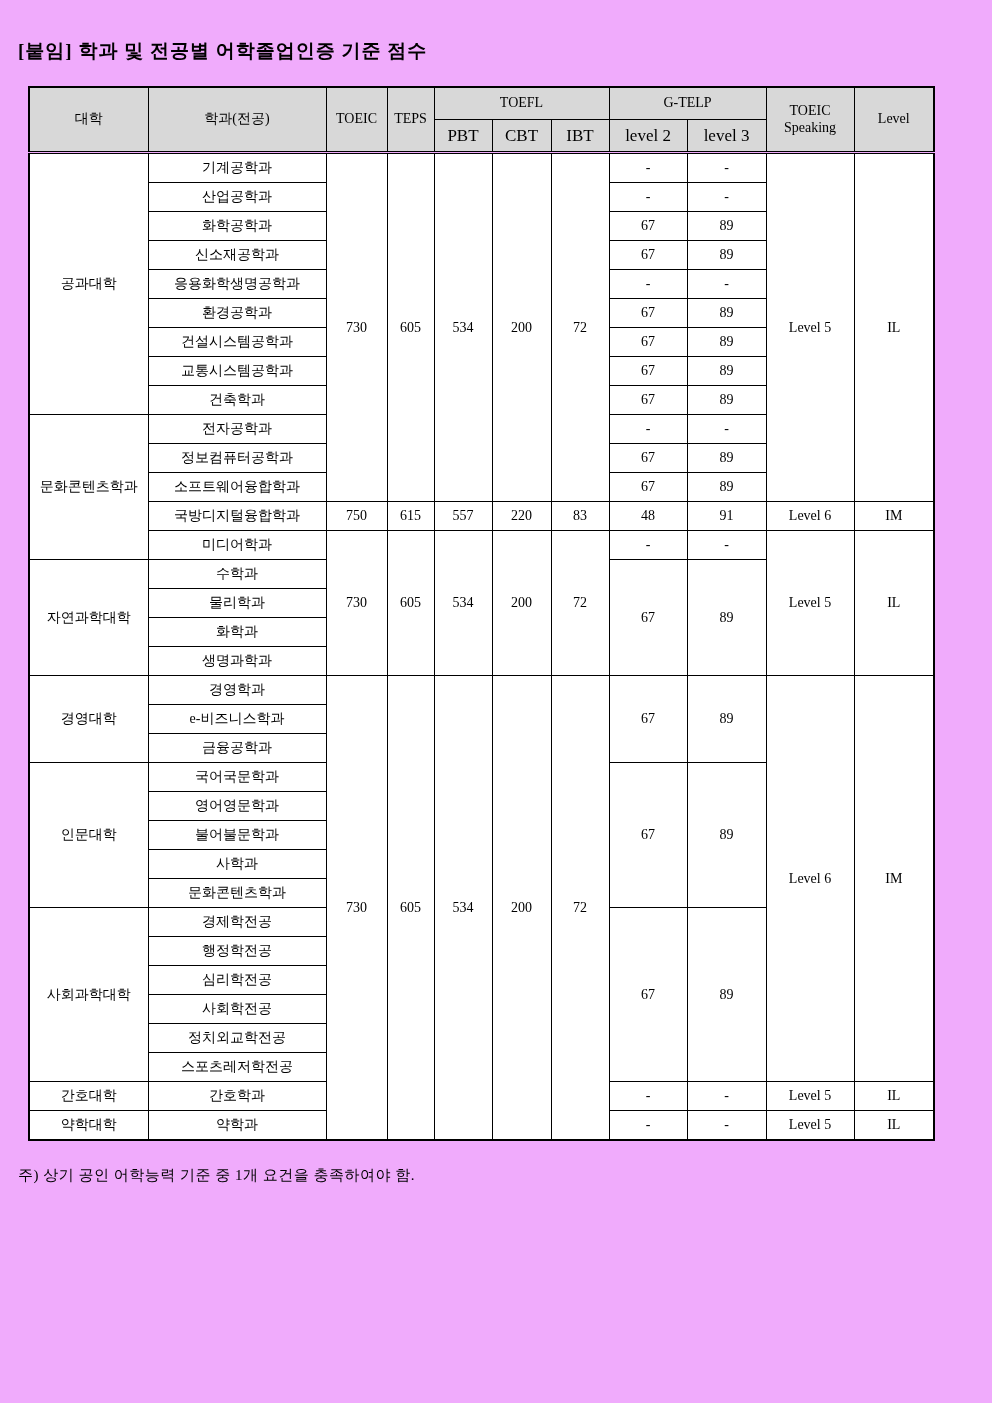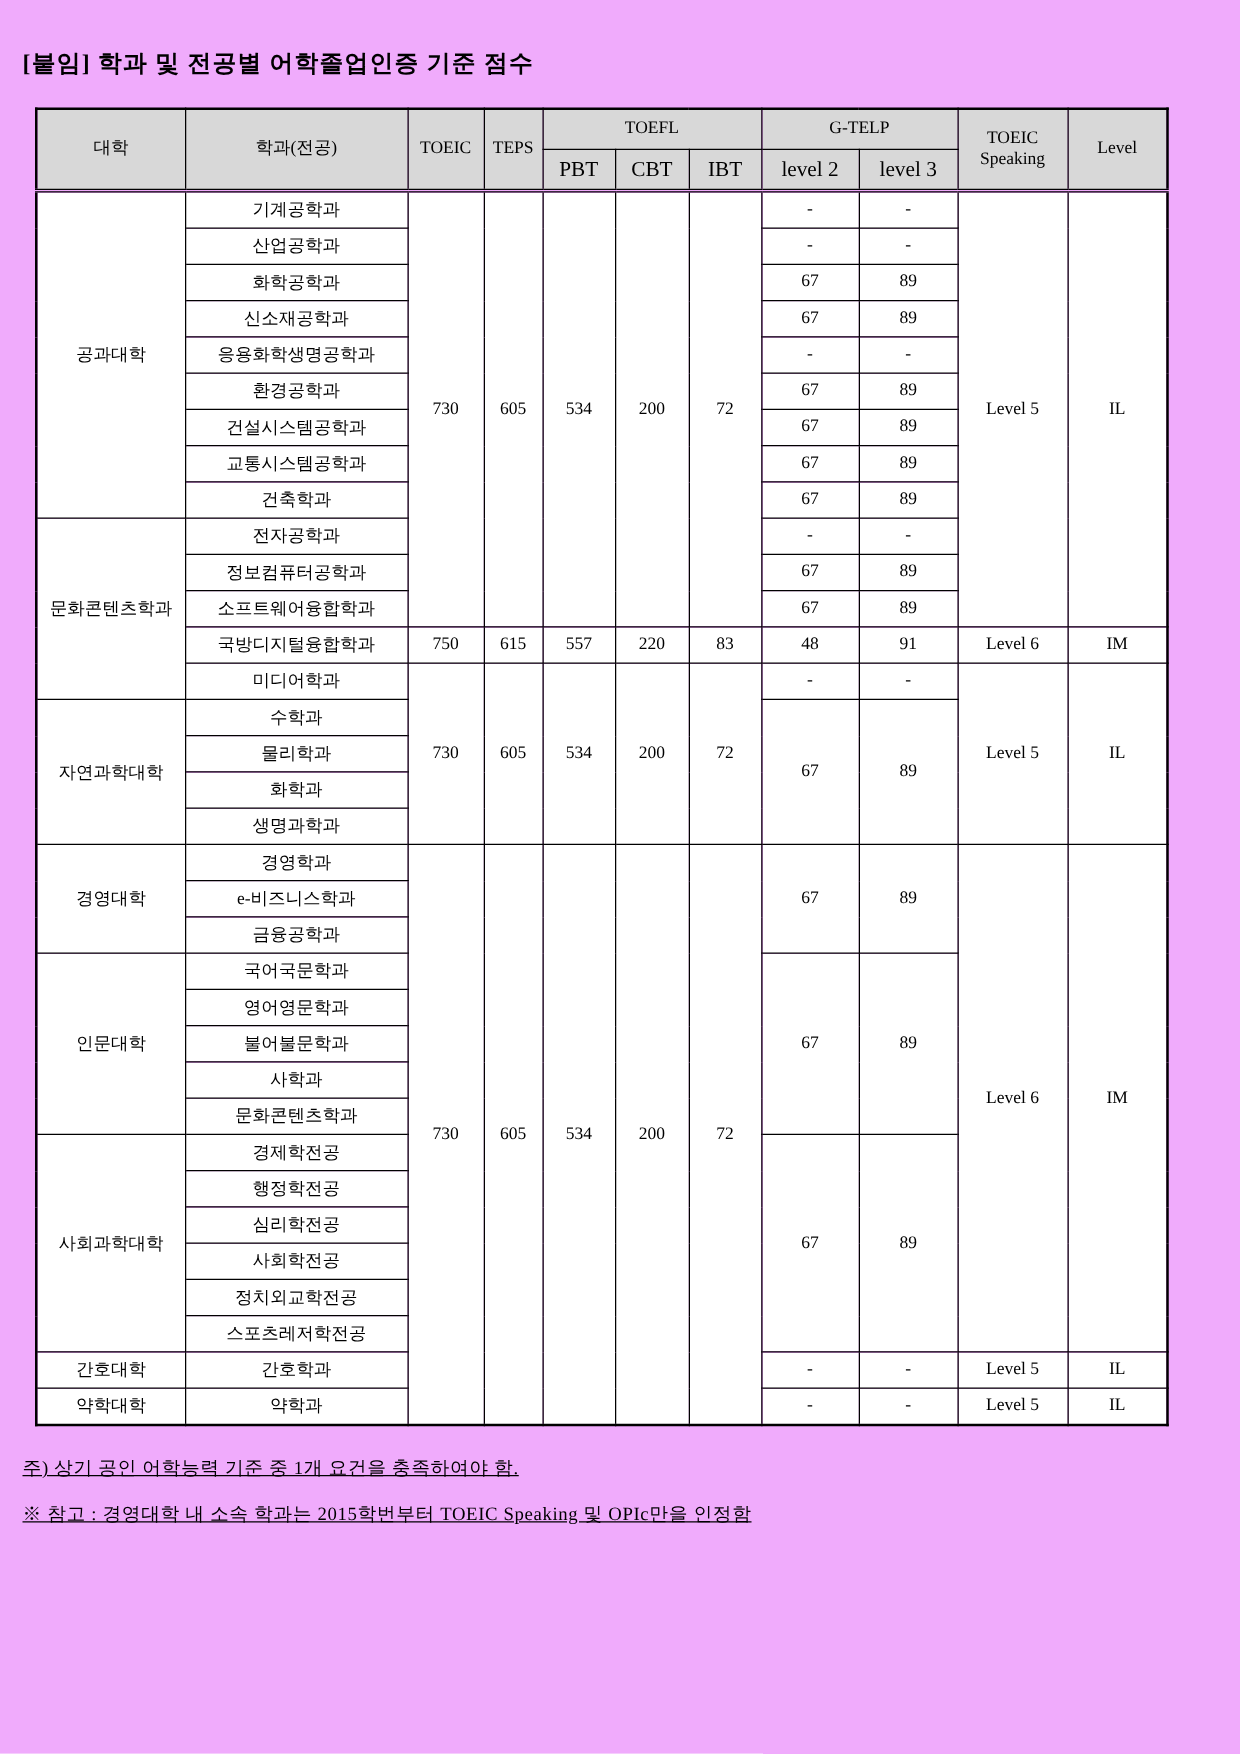--- a/index.html
+++ b/index.html
@@ -37,21 +37,21 @@
     background:#d8d8d8;font-weight:normal;
     height:31px;font-size:14px;line-height:1.15;
   }
   table.cert thead tr.sub th{font-size:17px;}
   
   table.cert thead th.bsep{border-bottom:3px double #000;}
   table.cert tbody td{
     height:28px;font-size:14px;background:#ffffff;
   }
   .notes{margin:24px 0 0 18px;font-size:15px;}
-  .notes p{margin:0 0 16px 0;line-height:21px;letter-spacing:0.5px;text-decoration:underline;}
+  .notes p{margin:0 0 16px 0;line-height:21px;letter-spacing:0.5px;}
   .notes p.indent{padding-left:30px;}
 </style>
 </head>
 <body>
 
 <div class="page">
 
   <h1 class="title">[붙임] 학과 및 전공별 어학졸업인증 기준 점수</h1>
 
   <table class="cert">
@@ -268,16 +268,15 @@
           <td>-</td>
           <td>-</td>
           <td>Level 5</td>
           <td>IL</td>
         </tr>
       </tbody>
   </table>
 
   <div class="notes">
     <p>주) 상기 공인 어학능력 기준 중 1개 요건을 충족하여야 함.</p>
-    <p>※ 참고 : 경영대학 내 소속 학과는 2015학번부터 TOEIC Speaking 및 OPIc만을 인정함</p>
   </div>
 
 </div>
 
 </body></html>

